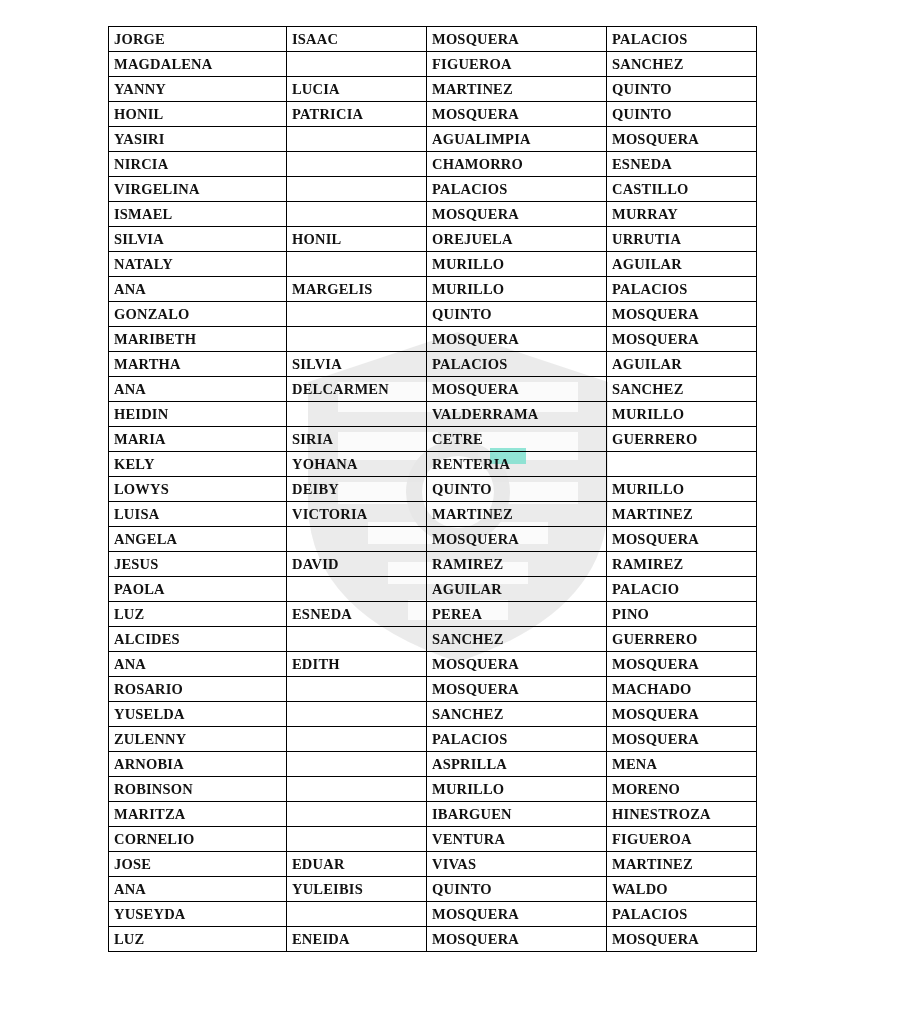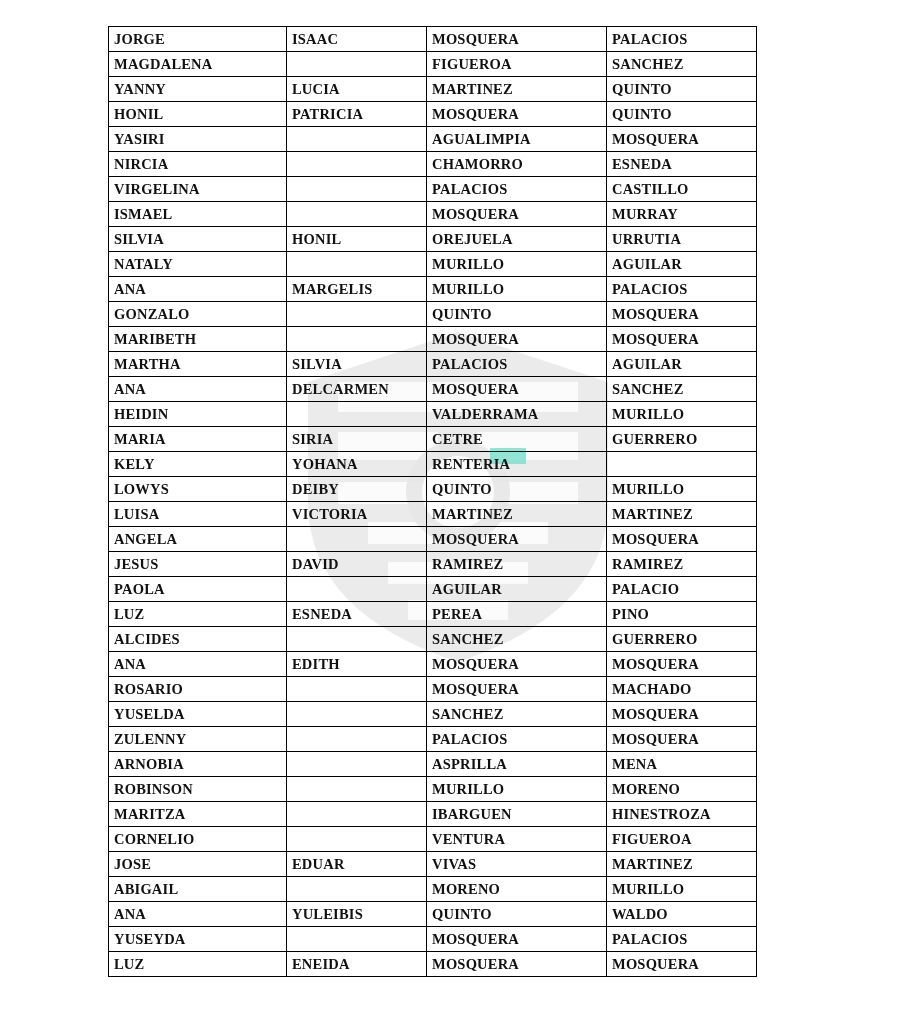--- a/index.html
+++ b/index.html
@@ -315,26 +315,20 @@
             <td>VENTURA</td>
             <td>FIGUEROA</td>
           </tr>
         <tr>
             <td>JOSE</td>
             <td>EDUAR</td>
             <td>VIVAS</td>
             <td>MARTINEZ</td>
           </tr>
         <tr>
-            <td>ABIGAIL</td>
-            <td></td>
-            <td>MORENO</td>
-            <td>MURILLO</td>
-          </tr>
-        <tr>
             <td>ANA</td>
             <td>YULEIBIS</td>
             <td>QUINTO</td>
             <td>WALDO</td>
           </tr>
         <tr>
             <td>YUSEYDA</td>
             <td></td>
             <td>MOSQUERA</td>
             <td>PALACIOS</td>

